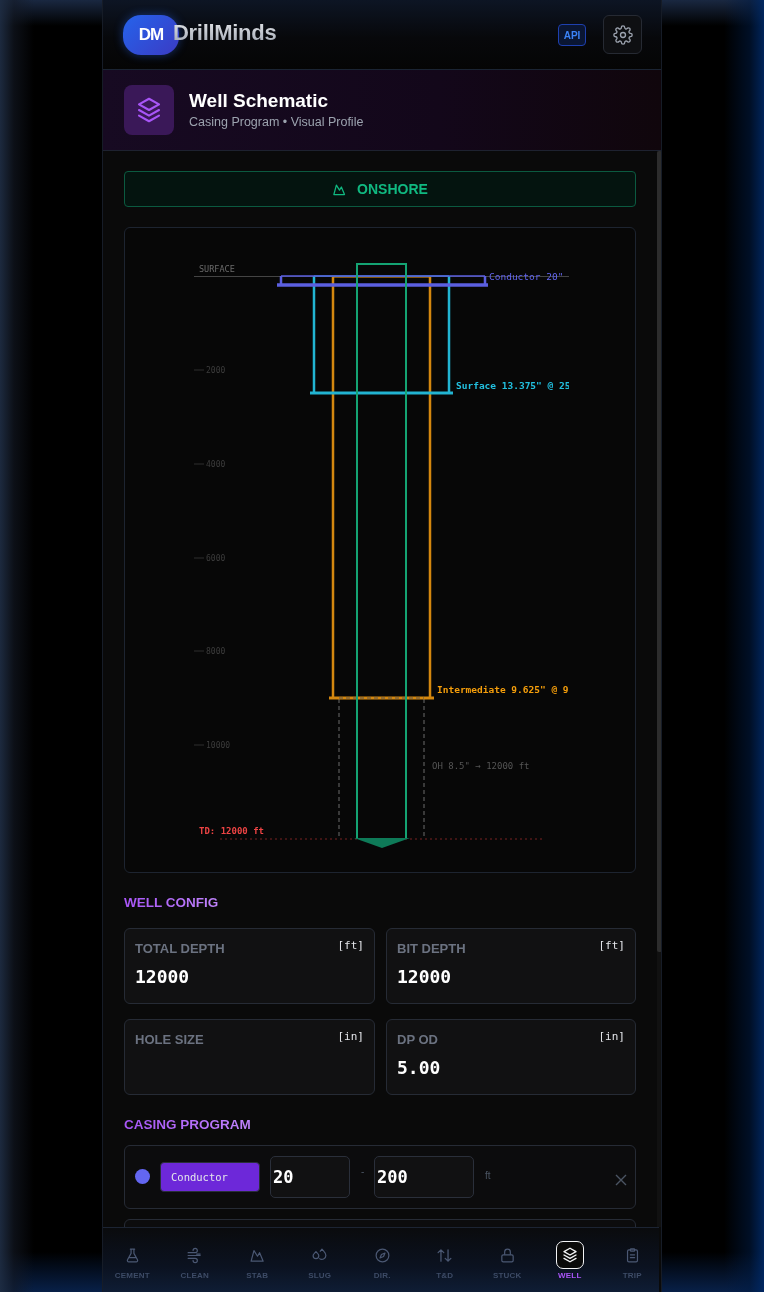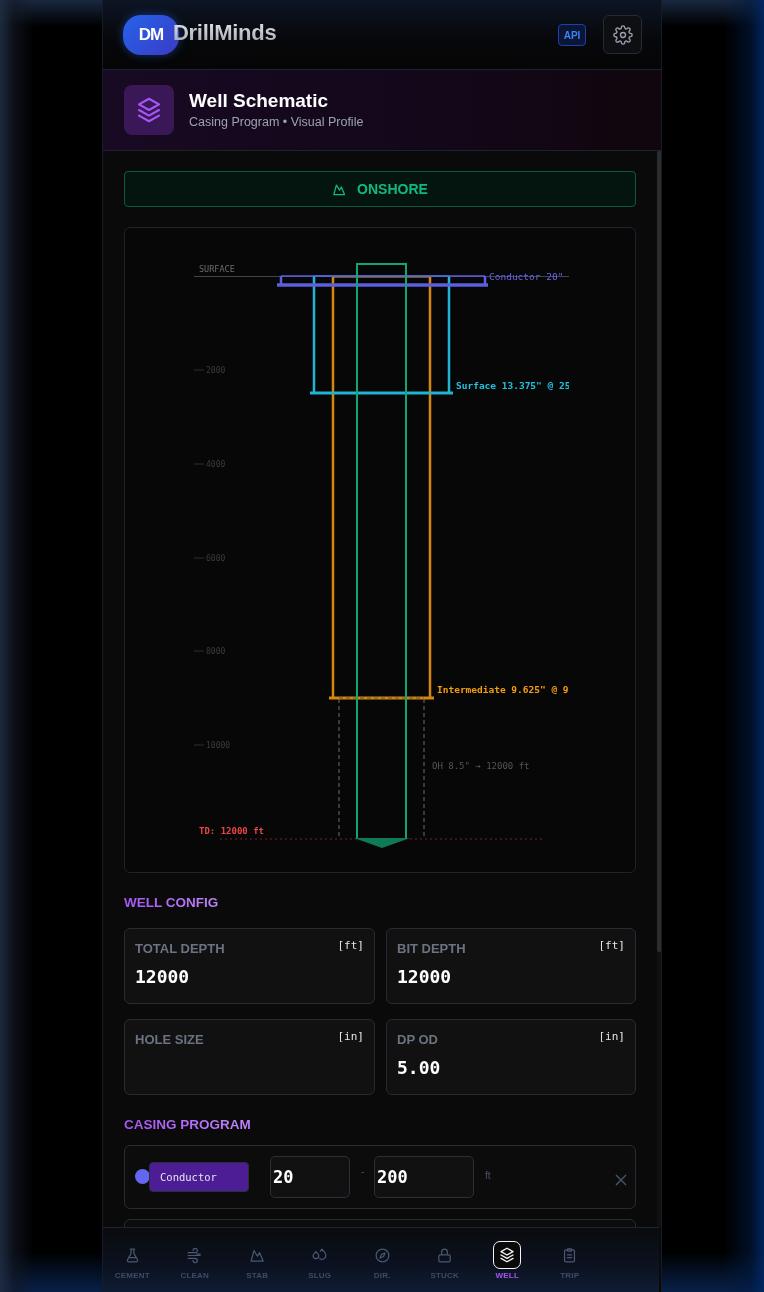--- a/index.html
+++ b/index.html
@@ -112,22 +112,22 @@
     background: transparent; border: none; outline: none;
     font-size: 18px; font-weight: 700; color: #fff;
   }
 
   .casing-row {
     position: absolute; left: 21px; width: 512px; height: 64px;
     background: #0c0c0d; border: 1px solid #262b35; border-radius: 6px;
   }
   .casing-dot { position: absolute; left: 10px; top: 23px; width: 15px; height: 15px; border-radius: 50%; }
   .casing-name {
-    position: absolute; left: 24px; top: 16px; width: 100px; height: 30px;
-    background: #4c1d95; border: 1px solid #2a2f3a; border-radius: 4px;
+    position: absolute; left: 35px; top: 16px; width: 100px; height: 30px;
+    background: #6d28d9; border: 1px solid #2a2f3a; border-radius: 4px;
     color: #e5e7eb; font-size: 10.5px; padding-left: 10px; outline: none;
   }
   .casing-num {
     position: absolute; top: 10px; height: 42px;
     background: #111112; border: 1px solid #2a2f3a; border-radius: 5px;
     color: #fff; font-size: 17px; font-weight: 700; padding-left: 2px; outline: none;
   }
   .casing-sep { position: absolute; left: 236px; top: 20px; font-size: 10px; color: #4b5563; }
   .casing-unit { position: absolute; left: 360px; top: 24px; font-size: 10px; color: #4b5563; }
   .casing-remove { position: absolute; left: 489px; top: 27px; width: 14px; height: 14px; }
@@ -333,20 +333,28 @@
       <span class="nav-icon">
           <svg width="17" height="17" viewBox="0 0 24 24" fill="none" stroke="#4b5873" stroke-width="1.7" stroke-linejoin="round">
             <circle cx="12" cy="12" r="9"></circle>
             <path d="M15.5 8.5l-2 5-5 2 2-5z"></path>
           </svg>
         </span>
       <span class="nav-label">DIR.</span>
     </div>
     <div class="nav-item">
       <span class="nav-icon">
+          <svg width="17" height="17" viewBox="0 0 24 24" fill="none" stroke="#4b5873" stroke-width="1.8" stroke-linecap="round" stroke-linejoin="round">
+            <path d="M7 20V4M3 8l4-4 4 4M17 4v16M13 16l4 4 4-4"></path>
+          </svg>
+        </span>
+      <span class="nav-label">T&amp;D</span>
+    </div>
+    <div class="nav-item">
+      <span class="nav-icon">
           <svg width="17" height="17" viewBox="0 0 24 24" fill="none" stroke="#4b5873" stroke-width="1.7" stroke-linejoin="round">
             <rect x="4" y="11" width="16" height="10" rx="2"></rect>
             <path d="M8 11V7a4 4 0 0 1 8 0v4"></path>
           </svg>
         </span>
       <span class="nav-label">STUCK</span>
     </div>
     <div class="nav-item active">
       <span class="nav-icon">
           <svg width="18" height="18" viewBox="0 0 24 24" fill="none" stroke="#f3f4f6" stroke-width="1.8" stroke-linejoin="round" stroke-linecap="round">

